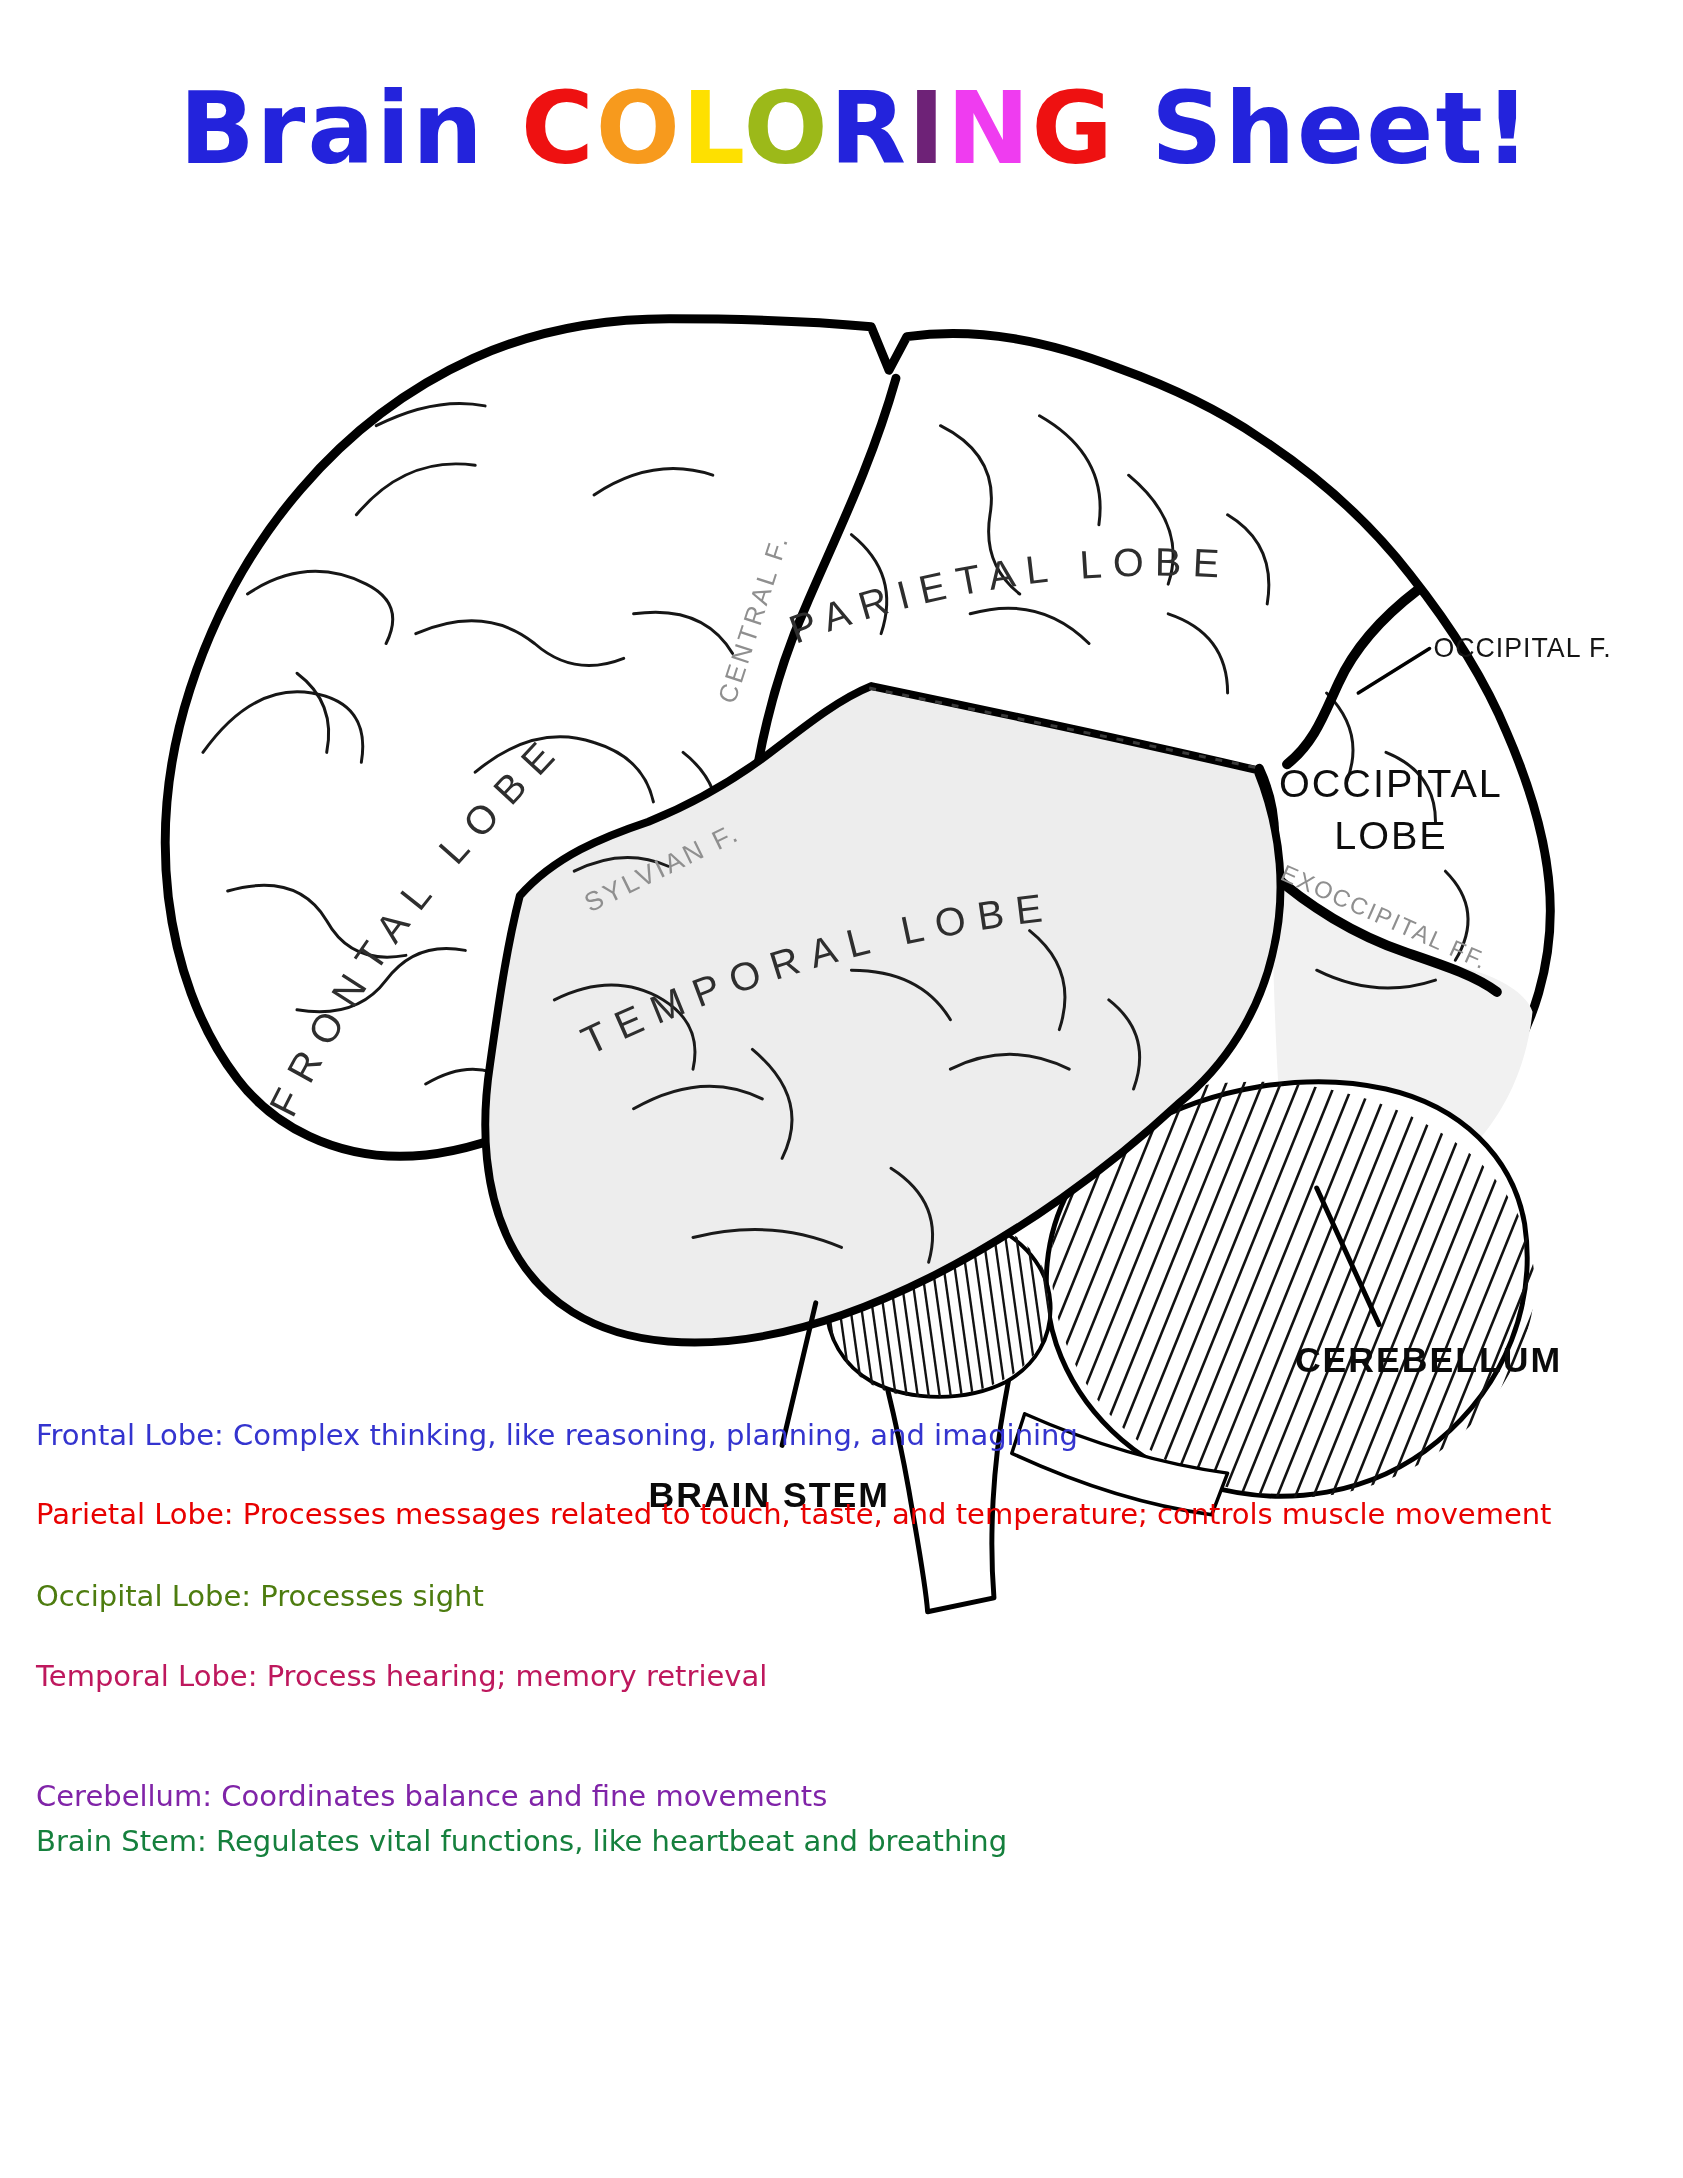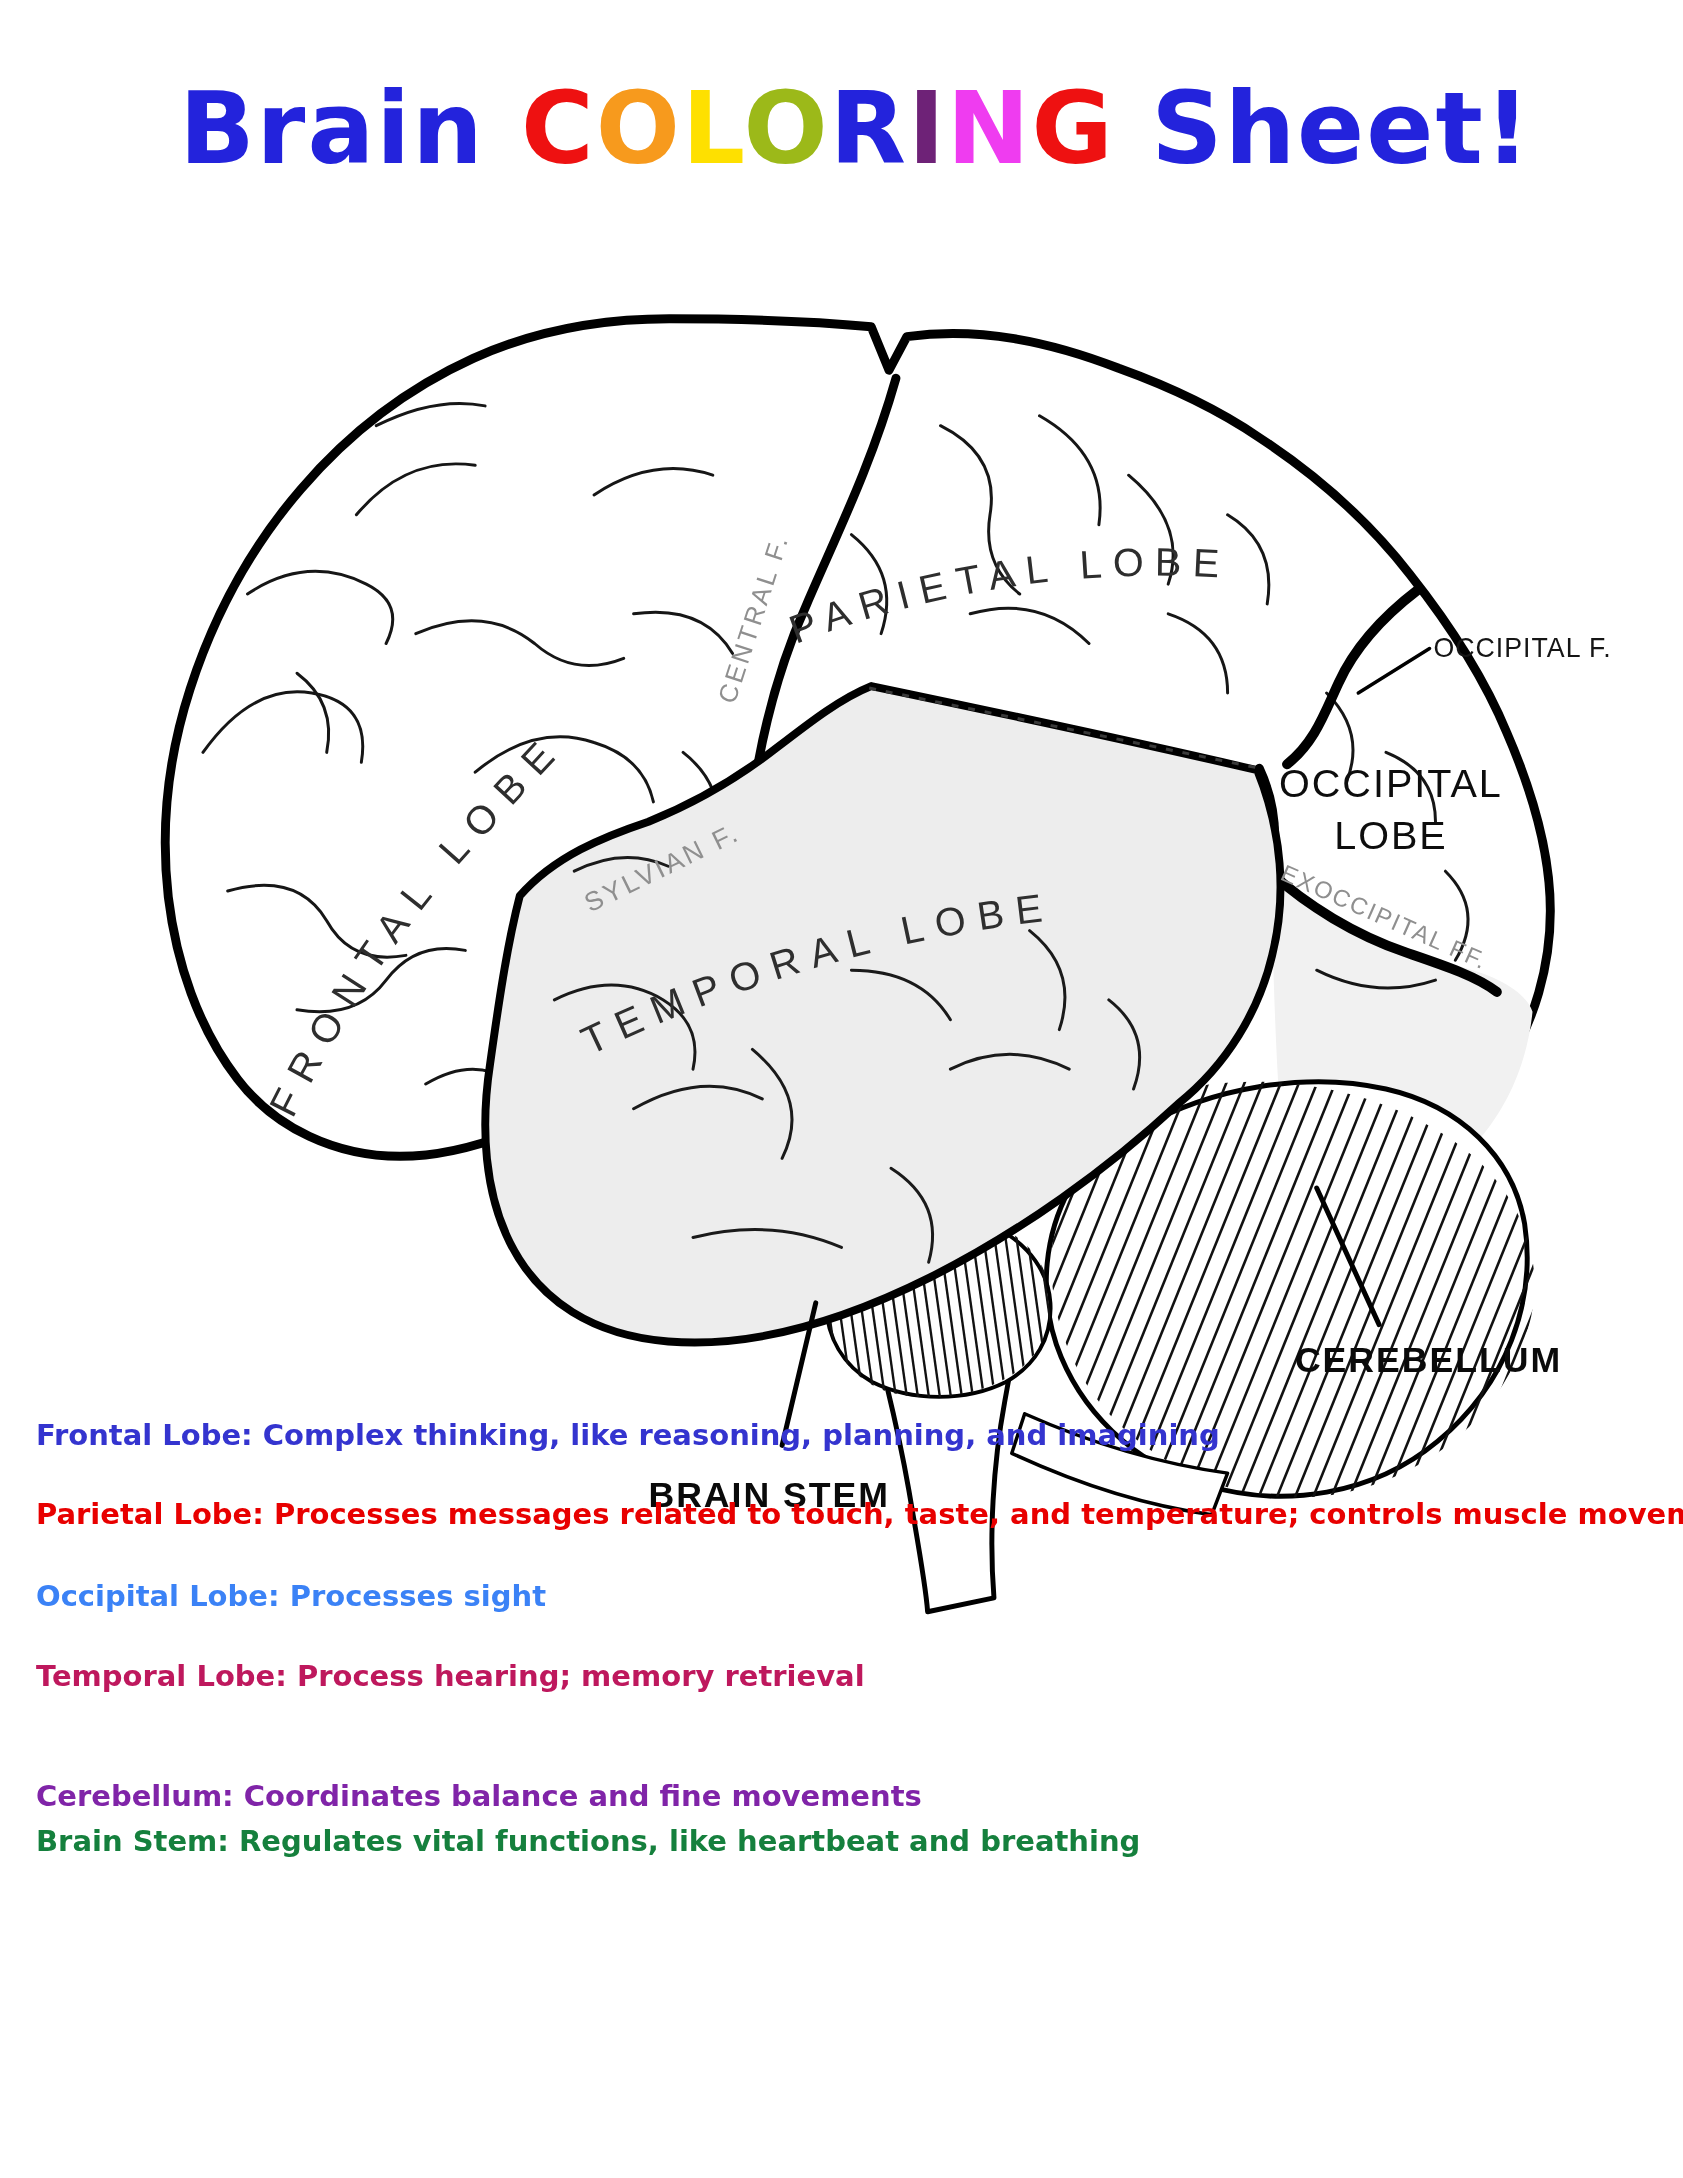--- a/index.html
+++ b/index.html
@@ -8,21 +8,21 @@
     font-family:"Liberation Sans", sans-serif;overflow:hidden;
   }
   #title{
     position:absolute;left:14px;top:71px;width:1683px;text-align:center;
     font-family:"DejaVu Sans", sans-serif;font-weight:bold;font-size:99px;
     letter-spacing:2px;white-space:nowrap;
   }
   #brain-svg{position:absolute;left:0;top:0;}
   .fact-line{
     position:absolute;left:36px;white-space:nowrap;
-    font-family:"DejaVu Sans", sans-serif;font-weight:bold;font-size:29px;
+    font-family:"DejaVu Sans", sans-serif;font-weight:normal;font-size:29px;
   }
   .lobe-label{fill:#2e2e2e;font-size:40px;font-family:"Liberation Sans",sans-serif;}
   .gray-label{fill:#8f8f8f;font-family:"Liberation Sans",sans-serif;}
   .anat-label{fill:#0a0a0a;font-family:"Liberation Sans",sans-serif;font-weight:700;}
 </style>
 </head>
 <body>
 
 <div id="title"><span style="color: rgb(35, 35, 220);">Brain </span><span style="color: rgb(238, 17, 17);">C</span><span style="color: rgb(247, 154, 29);">O</span><span style="color: rgb(254, 224, 0);">L</span><span style="color: rgb(156, 185, 25);">O</span><span style="color: rgb(35, 35, 220);">R</span><span style="color: rgb(110, 34, 119);">I</span><span style="color: rgb(239, 60, 240);">N</span><span style="color: rgb(238, 17, 17);">G</span><span style="color: rgb(35, 35, 220);"> Sheet!</span></div>
 
@@ -241,17 +241,17 @@
   <text class="gray-label" font-size="24" letter-spacing="2" fill="#9b9b9b" transform="translate(1292,888) rotate(24)">EXOCCIPITAL FF.</text>
 
   <text x="1448" y="664" font-size="27" letter-spacing="1" fill="#151515" font-family="Liberation Sans, sans-serif">OCCIPITAL F.</text>
 
   <text class="anat-label" x="1308" y="1386" font-size="36" letter-spacing="2">CEREBELLUM</text>
   <text class="anat-label" x="655" y="1522" font-size="36" letter-spacing="2">BRAIN STEM</text>
 </svg>
 
 <div class="fact-line" style="top: 1418px; color: rgb(52, 52, 207);">Frontal Lobe: Complex thinking, like reasoning, planning, and imagining</div>
 <div class="fact-line" style="top: 1497px; color: rgb(232, 0, 0);">Parietal Lobe: Processes messages related to touch, taste, and temperature; controls muscle movement</div>
-<div class="fact-line" style="top: 1579px; color: #3b82f6;">Occipital Lobe: Processes sight</div>
+<div class="fact-line" style="top: 1579px; color: #4d7c0f;">Occipital Lobe: Processes sight</div>
 <div class="fact-line" style="top: 1659px; color: #be185d;">Temporal Lobe: Process hearing; memory retrieval</div>
 <div class="fact-line" style="top: 1742px; color: rgb(128, 36, 168); margin-top: 37px;">Cerebellum: Coordinates balance and fine movements</div>
 <div class="fact-line" style="top: 1824px; color: #15803d;">Brain Stem: Regulates vital functions, like heartbeat and breathing</div>
 
 
 </body></html>

